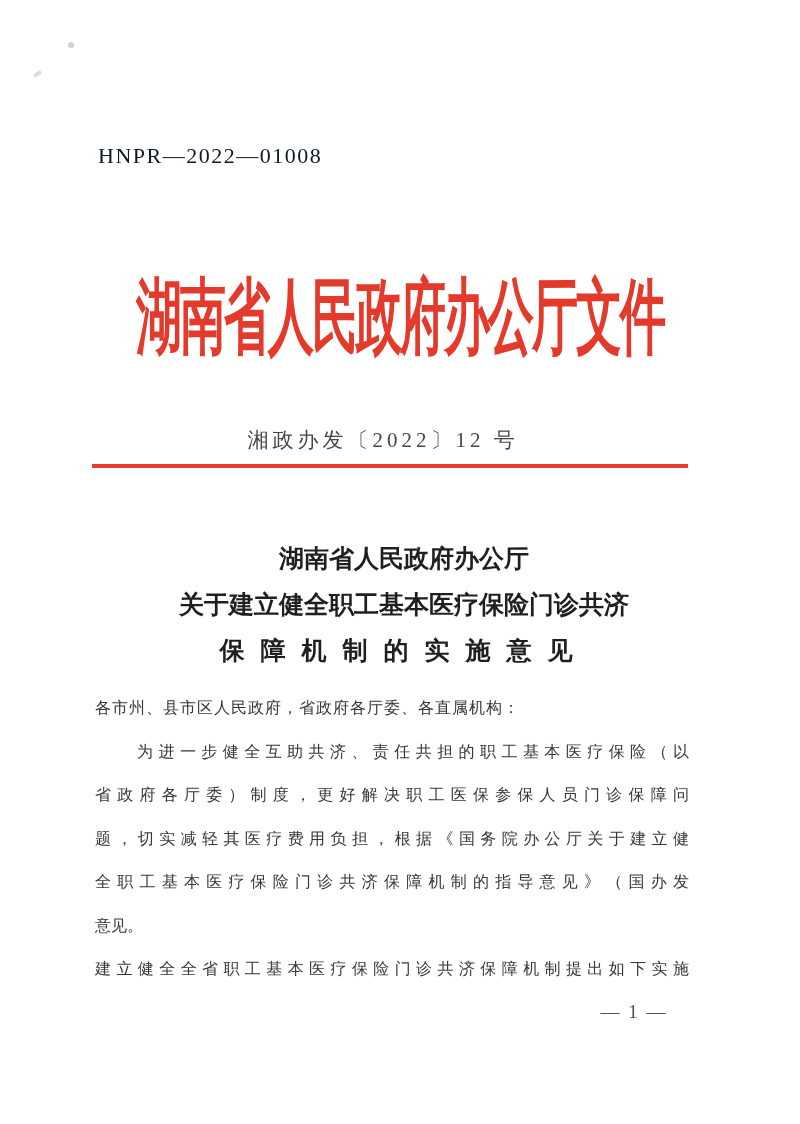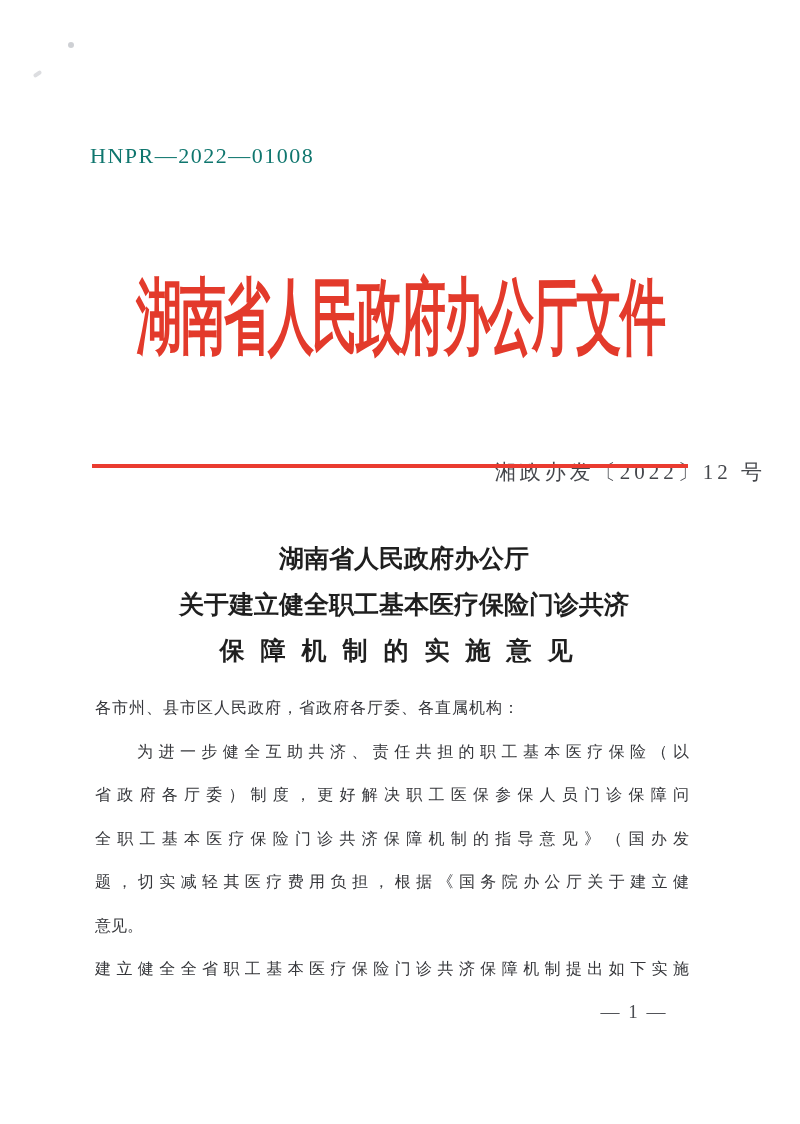--- a/index.html
+++ b/index.html
@@ -10,41 +10,41 @@
     overflow:hidden;
     font-family:"Liberation Serif","DejaVu Serif",serif;
     color:#3d3d3d;
   }
   
   .speck{position:absolute;background:#b9bcc2;border-radius:50%;opacity:.7;}
   #speck1{left:68px;top:42px;width:6px;height:6px;}
   #speck2{left:33px;top:72px;width:9px;height:4px;transform:rotate(-35deg);border-radius:2px;opacity:.5;}
 
   #registry-number{
-    position:absolute;left:90px;top:143px;
-    font-size:22px;letter-spacing:1.5px;color:#0f766e;
+    position:absolute;left:98px;top:143px;
+    font-size:22px;letter-spacing:1.5px;color:#0f172a;
     white-space:nowrap;
   }
   #banner{
     position:absolute;left:0;top:268px;width:800px;height:100px;
     text-align:center;line-height:100px;
   }
   #banner .banner-text{
     display:inline-block;
     font-size:46px;font-weight:bold;
     letter-spacing:-2px;
     color:var(--banner-red,#e33a2b);
     transform:scaleY(1.8);
     transform-origin:center;
     white-space:nowrap;
   }
   #doc-number{
     position:absolute;left:0;top:426px;width:766px;
-    text-align:right;font-size:21px;color:#45474c;
-    letter-spacing:4px;white-space:nowrap;margin-top:32px;
+    text-align:center;font-size:21px;color:#45474c;
+    letter-spacing:4px;white-space:nowrap;
   }
   #red-rule{
     position:absolute;left:92px;top:464px;width:596px;height:4px;
     background:var(--rule-red,#ea3b30);
   }
   #doc-title{
     position:absolute;left:4px;top:536px;width:800px;
     text-align:center;color:#1f1f1f;font-weight:bold;
     font-size:25px;line-height:46px;white-space:nowrap;
   }
@@ -87,21 +87,21 @@
   <div id="doc-title">
     <div class="title-line-1">湖南省人民政府办公厅</div>
     <div class="title-line-2">关于建立健全职工基本医疗保险门诊共济</div>
     <div class="title-line-3">保障机制的实施意见</div>
   </div>
 
   <div id="body-area">
     <div class="body-line" id="salutation">各市州、县市区人民政府，省政府各厅委、各直属机构：</div>
     <div class="body-line justified indent">为进一步健全互助共济、责任共担的职工基本医疗保险（以</div>
     <div class="body-line justified">省政府各厅委）制度，更好解决职工医保参保人员门诊保障问</div>
+    <div class="body-line justified">题，切实减轻其医疗费用负担，根据《国务院办公厅关于建立健</div>
     <div class="body-line justified">全职工基本医疗保险门诊共济保障机制的指导意见》（国办发</div>
-    <div class="body-line justified">题，切实减轻其医疗费用负担，根据《国务院办公厅关于建立健</div>
     <div class="body-line">意见。</div>
     <div class="body-line justified">建立健全全省职工基本医疗保险门诊共济保障机制提出如下实施</div>
   </div>
 
   <div id="page-number">— 1 —</div>
 
 </div>
 
 </body></html>

